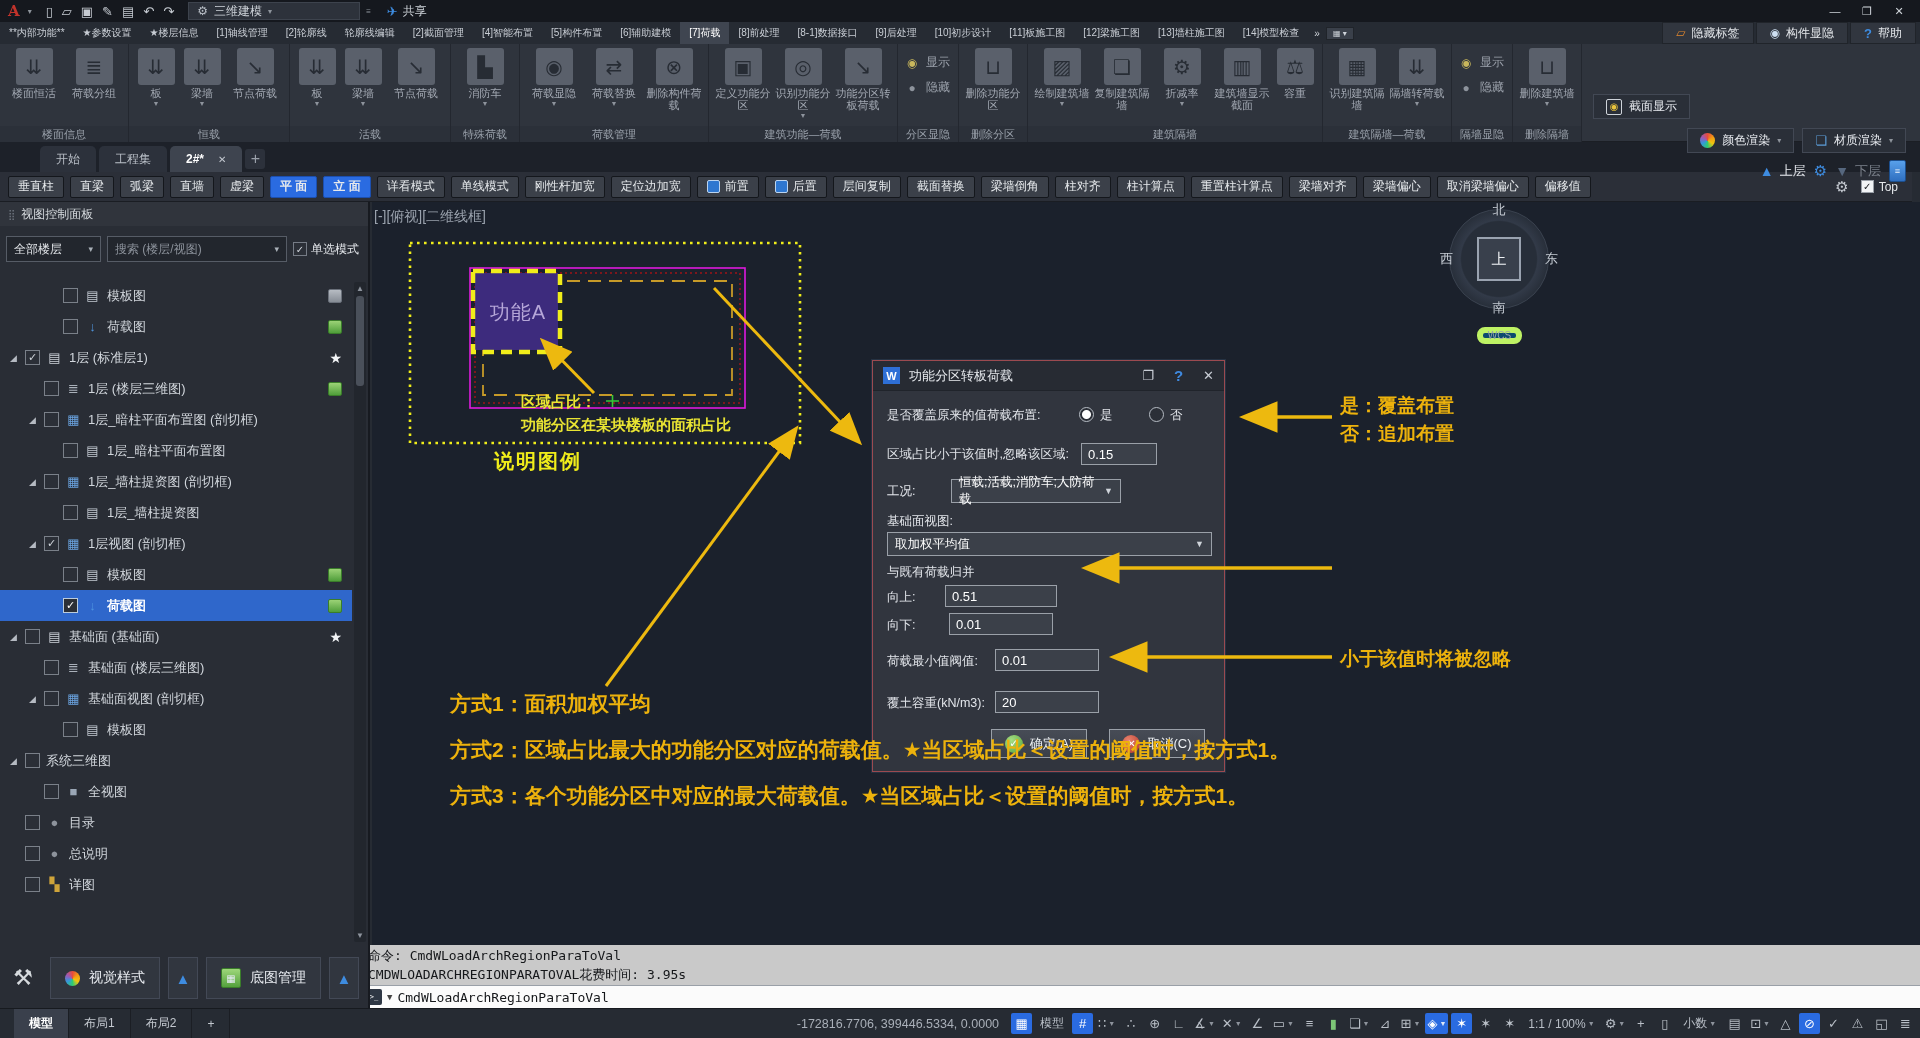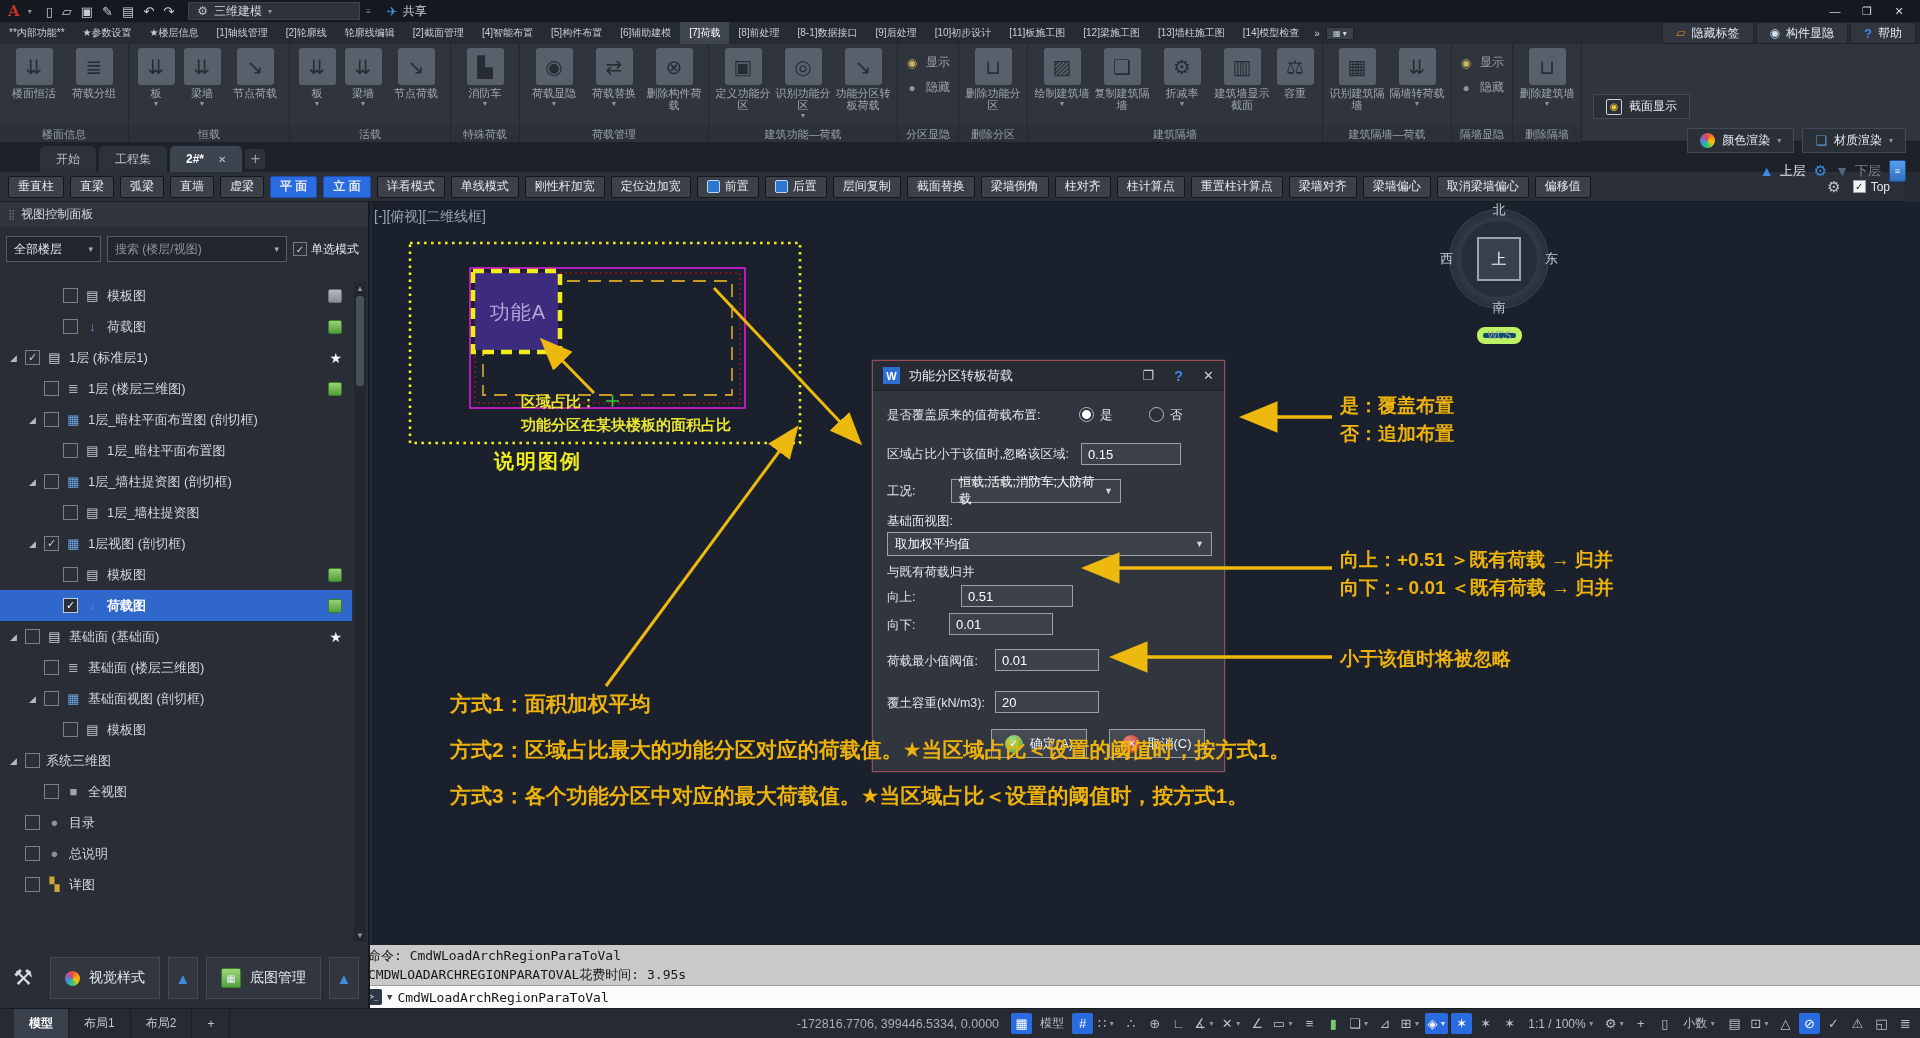--- a/index.html
+++ b/index.html
@@ -63,21 +63,21 @@
 .sqs{color:#5b9bd5;font-size:13px}
 
 
 .filetabs{position:absolute;left:0;top:142px;right:0;height:30px;background:#1d2129;display:flex;align-items:flex-end;padding-left:40px;gap:3px;z-index:17}
 .ftab{height:26px;display:flex;align-items:center;gap:14px;background:#2c313b;color:#b9bfc7;font-size:12px;padding:0 16px;border-radius:5px 5px 0 0}
 .ftab.active{background:#3e444f;color:#fff;font-weight:bold}
 .ftab .fx{font-size:10px;color:#c3c8cf}
 .fplus{width:20px;height:20px;border-radius:3px;background:#2c313b;color:#9aa0aa;display:flex;align-items:center;justify-content:center;margin-bottom:3px}
 
 
-.toolbar{position:absolute;left:0;top:172px;right:16px;height:30px;background:#2b2f38;border-bottom:1px solid #1a1d23;display:flex;align-items:center;padding:0 8px;gap:22px;z-index:16}
+.toolbar{position:absolute;left:0;top:172px;right:8px;height:30px;background:#2b2f38;border-bottom:1px solid #1a1d23;display:flex;align-items:center;padding:0 8px;gap:22px;z-index:16}
 .tbtn{height:22px;display:flex;align-items:center;gap:5px;background:#3b4049;border:1px solid #14171c;border-radius:2px;color:#e6e9ec;font-size:12px;padding:0 9px;white-space:nowrap}
 .tbtn.active{background:#2a6be1;border-color:#1c4fae;font-weight:bold}
 .tbico{width:13px;height:13px;background:#2e77d0;border:1px solid #bcd4ef;border-radius:2px}
 .tb-right{margin-left:auto;display:flex;align-items:center;gap:12px;padding-right:6px}
 .tb-gear{color:#c3c8cf;font-size:15px}
 .topchk{display:flex;align-items:center;gap:5px;color:#e6e9ec;font-size:12px}
 .topchk .box{width:13px;height:13px;background:#f2f4f6;border:1px solid #9aa0a8;color:#202327;font-size:10px;display:flex;align-items:center;justify-content:center}
 
 
 .sidebar{position:absolute;left:0;top:202px;width:370px;bottom:30px;background:#292d35;border-right:2px solid #171a20;z-index:12;overflow:hidden}
@@ -849,42 +849,42 @@
     </div>
     <div class="drow" style="top:46px;left:206px">
       <span class="rad on"></span><span>是</span>
     </div>
     <div class="drow" style="top:46px;left:276px">
       <span class="rad"></span><span>否</span>
     </div>
     <div class="drow" style="top:85px">
       <span class="dlabel">区域占比小于该值时,忽略该区域:</span>
     </div>
-    <input class="dinput" style="left: 208px; top: 82px; width: 100px;" value="0.15">
+    <input class="dinput" style="left: 208px; top: 82px; width: 76px;" value="0.15">
     <div class="drow" style="top:122px">
       <span class="dlabel">工况:</span>
     </div>
     <div class="dcombo" style="left:78px;top:118px;width:170px">
       <span>恒载;活载;消防车;人防荷载</span>
         <span class="dcar">▼</span>
     </div>
     <div class="drow" style="top:152px">
       <span class="dlabel">基础面视图:</span>
     </div>
     <div class="dcombo" style="left:14px;top:171px;width:325px">
       <span>取加权平均值</span>
         <span class="dcar">▼</span>
     </div>
     <div class="drow" style="top:203px">
       <span class="dlabel">与既有荷载归并</span>
     </div>
     <div class="drow" style="top:228px">
       <span class="dlabel">向上:</span>
     </div>
-    <input class="dinput" style="left: 88px; top: 224px; width: 112px;" value="0.51">
+    <input class="dinput" style="left: 72px; top: 224px; width: 112px;" value="0.51">
     <div class="drow" style="top:256px">
       <span class="dlabel">向下:</span>
     </div>
     <input class="dinput" style="left: 76px; top: 252px; width: 104px;" value="0.01">
     <div class="drow" style="top:292px">
       <span class="dlabel">荷载最小值阀值:</span>
     </div>
     <input class="dinput" style="left: 122px; top: 288px; width: 104px;" value="0.01">
     <div class="drow" style="top:334px">
       <span class="dlabel">覆土容重(kN/m3):</span>
@@ -896,24 +896,20 @@
     </div>
     <div class="dbtn" style="left:236px;top:368px">
       <span class="cac">✕</span>
         <span>取消(C)</span>
     </div>
   </div>
 
   <div class="note n-right" style="left:1340px;top:392px">
     <div>是：覆盖布置</div>
     <div>否：追加布置</div>
-  </div>
-  <div class="note n-right" style="left:1340px;top:546px">
-    <div>向上：+0.51 ＞既有荷载 → 归并</div>
-    <div>向下：- 0.01 ＜既有荷载 → 归并</div>
   </div>
   <div class="note n-right" style="left:1340px;top:645px">
     <div>小于该值时将被忽略</div>
   </div>
   <div class="note n-big" style="left:450px;top:690px">方式1：面积加权平均</div>
   <div class="note n-big" style="left:450px;top:736px">方式2：区域占比最大的功能分区对应的荷载值。★当区域占比＜设置的阈值时，按方式1。</div>
   <div class="note n-big" style="left:450px;top:782px">方式3：各个功能分区中对应的最大荷载值。★当区域占比＜设置的阈值时，按方式1。</div>
 
   <div class="cmdwin">
     <div class="cmd-grip">

